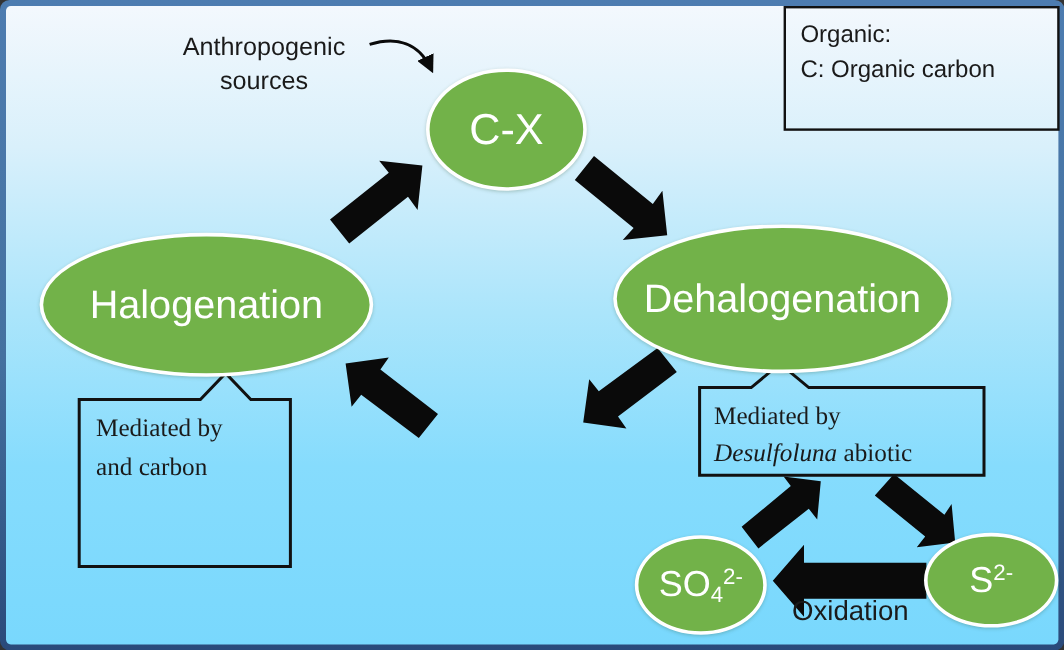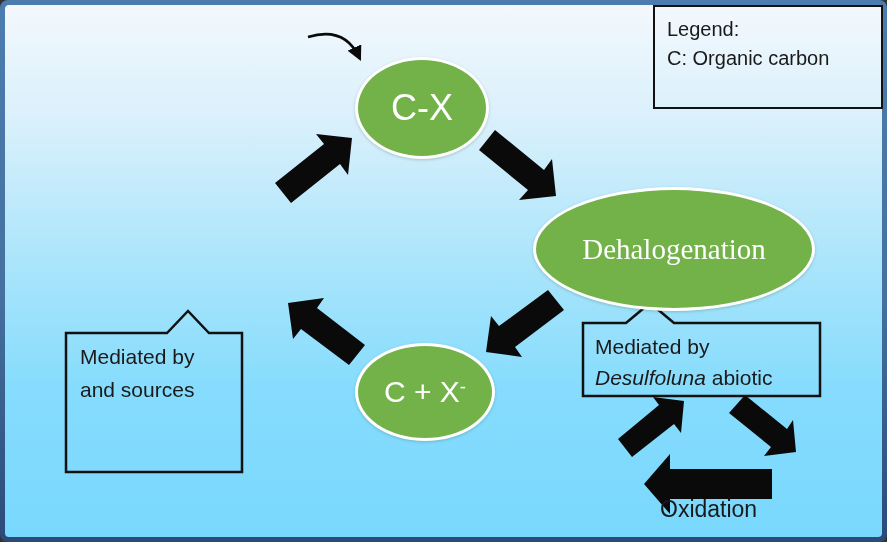--- a/index.html
+++ b/index.html
@@ -16,36 +16,36 @@
   .layer{position:absolute;left:0;top:0;width:887px;height:542px;}
   svg.layer{pointer-events:none;}
   .node{
     position:absolute;display:flex;align-items:center;justify-content:center;
     background:#72b249;border:3px solid #ffffff;border-radius:50%;
     color:#ffffff;box-shadow:0 1px 3px rgba(40,80,40,.25);
     box-sizing:border-box;text-align:left;line-height:1.05;
   }
   .node-cx{left:355px;top:57px;width:134px;height:102px;font-size:36px;}
   .node-hal{left:33px;top:194px;width:278px;height:120px;font-size:33px;}
-  .node-dehal{left:533px;top:187px;width:282px;height:124px;font-size:29px;font-family:Liberation Serif, serif;}
+  .node-dehal{left:511px;top:187px;width:282px;height:124px;font-size:33px;}
   .node-cpx{left:355px;top:343px;width:140px;height:98px;font-size:30px;}
   .node-so4{left:529px;top:446px;width:110px;height:83px;font-size:30px;}
   .node-s2{left:770px;top:444px;width:112px;height:79px;font-size:30px;}
   .sup{font-size:62%;position:relative;top:-0.5em;line-height:0;}
   .sub{font-size:62%;position:relative;top:0.28em;line-height:0;}
   .legend{
     position:absolute;left:653px;top:5px;width:230px;height:104px;
     border:2.5px solid #111;box-sizing:border-box;
     padding:8px 0 0 12px;font-size:20px;line-height:29px;color:#1a1a1a;
   }
   .anthro{
     position:absolute;left:130px;top:26px;width:180px;
     text-align:center;font-size:21px;line-height:28px;color:#1a1a1a;
   }
-  .callout-text{position:absolute;color:#1a1a1a;font-size:21px;}
+  .callout-text{position:absolute;color:#1a1a1a;font-size:21px;font-family:Liberation Serif, serif;}
   .callout-hal{left:80px;top:340px;line-height:33px;}
   .callout-dehal{left:595px;top:331px;line-height:31px;}
   .italic{font-style:italic;}
   .oxidation{
     position:absolute;left:660px;top:496px;width:150px;
     font-size:23px;color:#1a1a1a;
   }
 </style>
 </head>
 <body>
@@ -72,40 +72,50 @@
     <path d="M 308 37 C 331 30, 349 36, 359 57" fill="none" stroke="#0a0a0a" stroke-width="2.5" marker-end="url(#ah)"></path>
 
     <path d="M 66 333 L 167 333 L 188 311 L 209 333 L 242 333 L 242 472 L 66 472 Z" fill="none" stroke="#111" stroke-width="2.5"></path>
     <path d="M 583 323 L 626 323 L 650 303 L 674 323 L 820 323 L 820 396 L 583 396 Z" fill="none" stroke="#111" stroke-width="2.5"></path>
   </svg>
 
   <div class="node node-cx">
     <span>C-X</span>
   </div>
 
+  <div class="node node-hal">
+    <span>Halogenation</span>
+  </div>
 
   <div class="node node-dehal">
     <span>Dehalogenation</span>
   </div>
 
-  <div class="node node-cpx">
-    <span><span>C + X</span><span class="sup">-</span></span>
+
+  <div class="node node-so4">
+    <span><span>SO</span><span class="sub">4</span><span class="sup">2-</span></span>
   </div>
 
-
+  <div class="node node-s2">
+    <span><span>S</span><span class="sup">2-</span></span>
+  </div>
 
   <div class="legend">
-    <div>Legend:</div>
+    <div>Organic:</div>
     <div>C: Organic carbon</div>
   </div>
 
+  <div class="anthro">
+    <div>Anthropogenic</div>
+    <div>sources</div>
+  </div>
 
   <div class="callout-text callout-hal">
     <div>Mediated by</div>
-    <div>and sources</div>
+    <div>and carbon</div>
   </div>
 
   <div class="callout-text callout-dehal">
     <div>Mediated by</div>
     <div><span class="italic">Desulfoluna</span><span> abiotic</span></div>
   </div>
 
   <div class="oxidation">Oxidation</div>
 </div>
 

